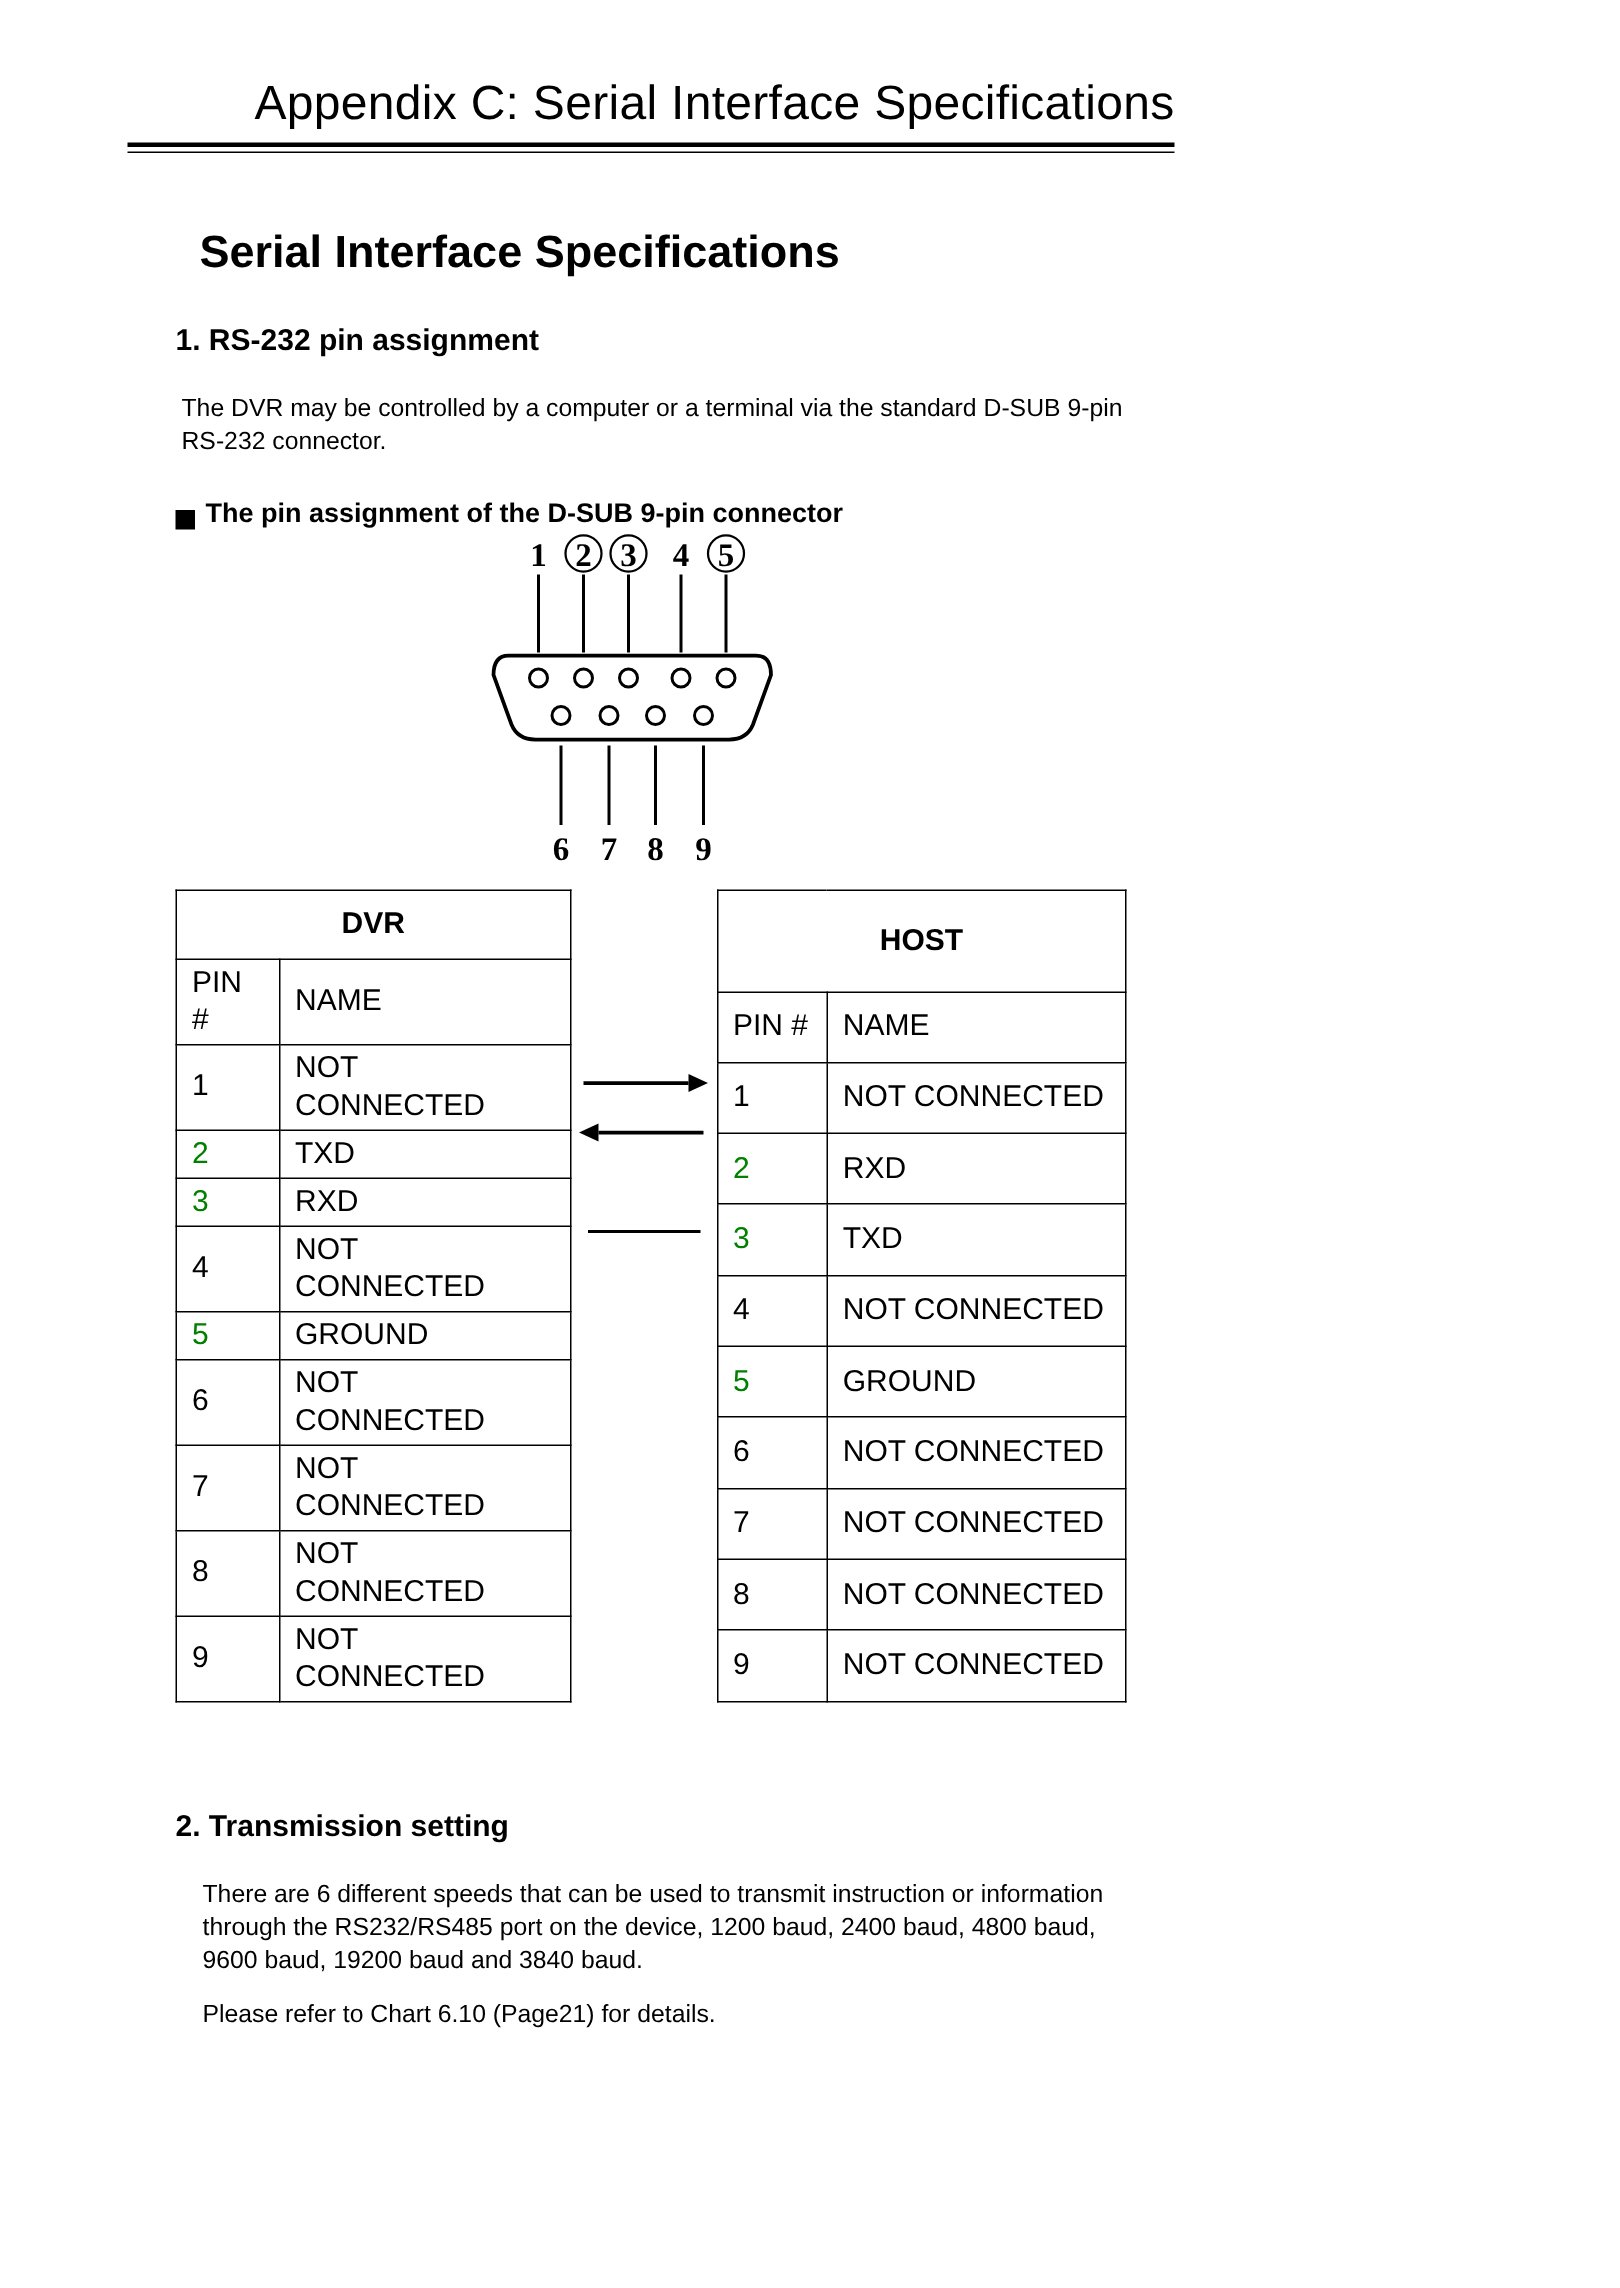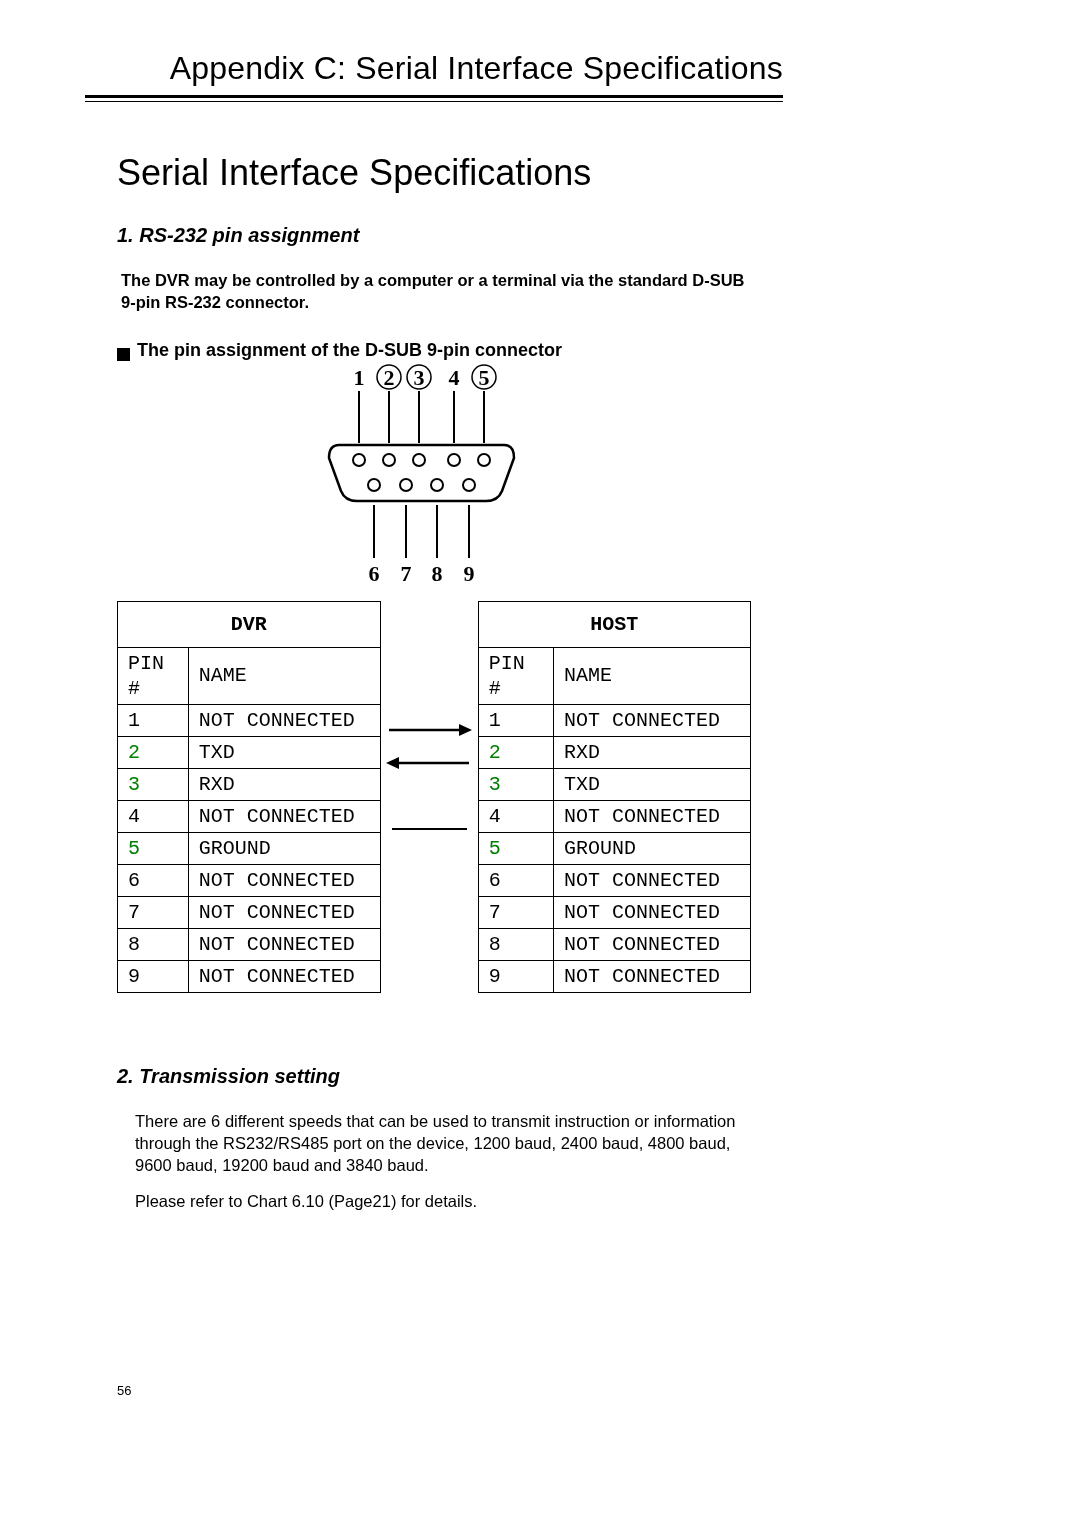--- a/index.html
+++ b/index.html
@@ -26,36 +26,34 @@
     border: none;
     border-top: 3px solid #000;
     border-bottom: 1px solid #000;
     height: 3px;
     margin: 0;
   }
   .content {
     padding: 50px 32px 0 32px;
   }
   .section-title {
-    font-size: 36px;
-    font-weight: normal;
-    margin: 0 0 30px 0;
+    font-size: 30px;
+    font-weight: bold;
+    margin: 0 0 30px 16px;
   }
   .subsection-title {
     font-size: 20px;
     font-weight: bold;
     margin: 0 0 22px 0;
-    font-style: italic;
   }
   .body-text {
     font-size: 16.5px;
     line-height: 1.35;
     margin: 0 0 26px 0;
     padding-left: 4px;
-    font-weight: bold;
   }
   .bullet-heading {
     font-size: 18px;
     font-weight: bold;
     margin: 0 0 2px 0;
     display: flex;
     align-items: flex-end;
   }
   .bullet-heading .square {
     display: inline-block;
@@ -78,21 +76,20 @@
     background: #fff;
   }
   .pin-table td, .pin-table th {
     border: 1px solid #000;
     padding: 3px 10px 3px 10px;
     font-size: 20px;
     text-align: left;
     font-weight: normal;
     line-height: 1.25;
     height: 24px;
-    font-family: Liberation Mono, monospace;
   }
   .pin-table .title-cell {
     text-align: center;
     font-weight: bold;
     font-size: 20px;
     padding-top: 10px;
     padding-bottom: 10px;
   }
   .pin-table .pin-col { width: 56px; }
   .pin-table .name-col { width: 200px; }

